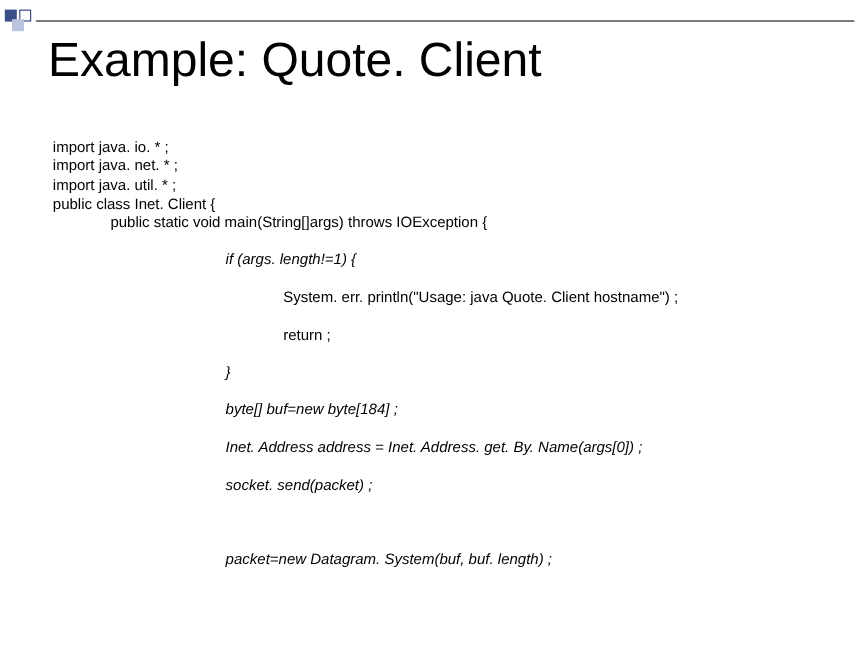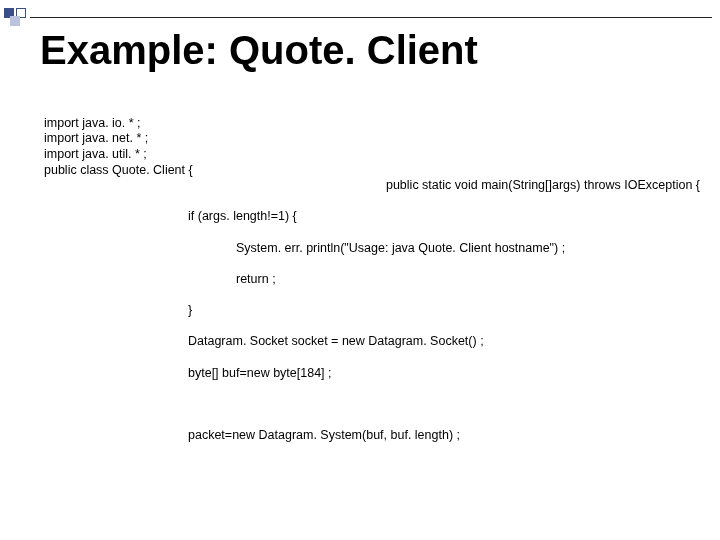--- a/index.html
+++ b/index.html
@@ -41,64 +41,65 @@
     height: 1px;
     background: #222;
   }
   .title {
     position: absolute;
     top: 28px;
     left: 40px;
     right: 20px;
     font-size: 40px;
     color: #000;
-    font-weight: 700;
+    font-weight: 400;
     white-space: nowrap;
   }
   .code-block {
     position: absolute;
     top: 100px;
     left: 44px;
     right: 20px;
     font-size: 12.5px;
     line-height: 1.25;
     color: #000;
     white-space: pre;
     font-family: Arial, Helvetica, sans-serif;
   }
-  .ind1 { padding-left: 48px; display:block;text-align:right;}
-  .ind3 { padding-left: 144px; display:block;}
+  .ind1 { padding-left: 48px; display:block;}
+  .ind3 { padding-left: 144px; display:block;font-style:italic;}
   .ind4 { padding-left: 192px; display:block;}
   .blank { display:block; height: 15px; }
 </style>
 </head>
 <body>
 <div class="slide">
 
   <div class="deco">
     <span class="sq sq1"></span>
     <span class="sq sq2"></span>
     <span class="sq sq3"></span>
     <span class="bar"></span>
   </div>
 
   <div class="title">Example: Quote. Client</div>
 
   <div class="code-block">
 <span>import java. io. * ;</span>
 <span>import java. net. * ;</span>
 <span>import java. util. * ;</span>
-<span>public class Quote. Client {</span>
+<span>public class Inet. Client {</span>
 <span class="ind1">public static void main(String[]args) throws IOException {</span>
 <span class="ind3">if (args. length!=1) {</span>
 <span class="ind4">System. err. println("Usage: java Quote. Client hostname") ;</span>
 <span class="ind4">return ;</span>
 <span class="ind3">}</span>
-<span class="ind3">Datagram. Socket socket = new Datagram. Socket() ;</span>
 <span class="ind3">byte[] buf=new byte[184] ;</span>
+<span class="ind3">Inet. Address address = Inet. Address. get. By. Name(args[0]) ;</span>
+<span class="ind3">socket. send(packet) ;</span>
 <span class="blank"></span>
 <span class="ind3">packet=new Datagram. System(buf, buf. length) ;</span>
 
 
 
 
 
 
 
   </div>

